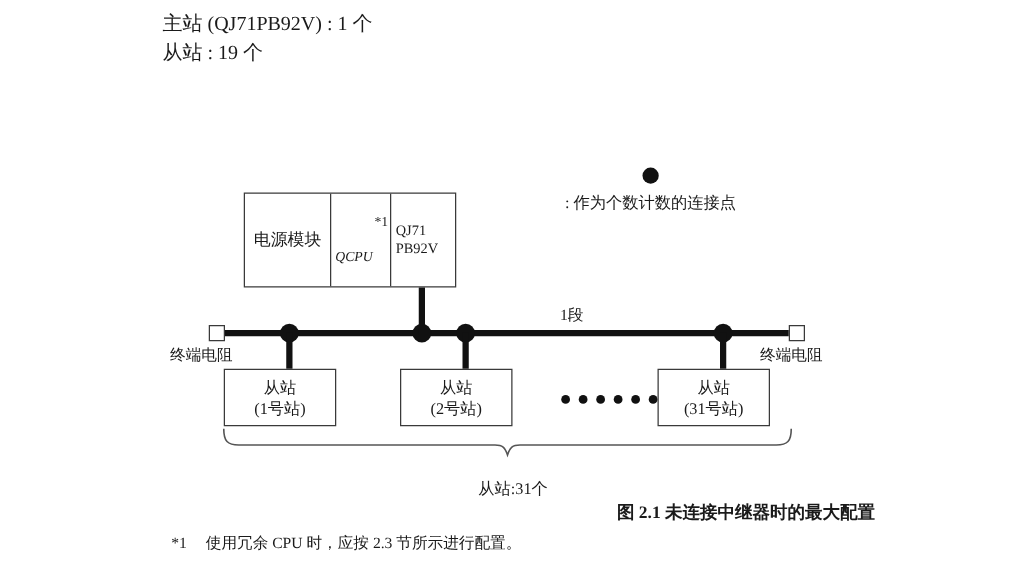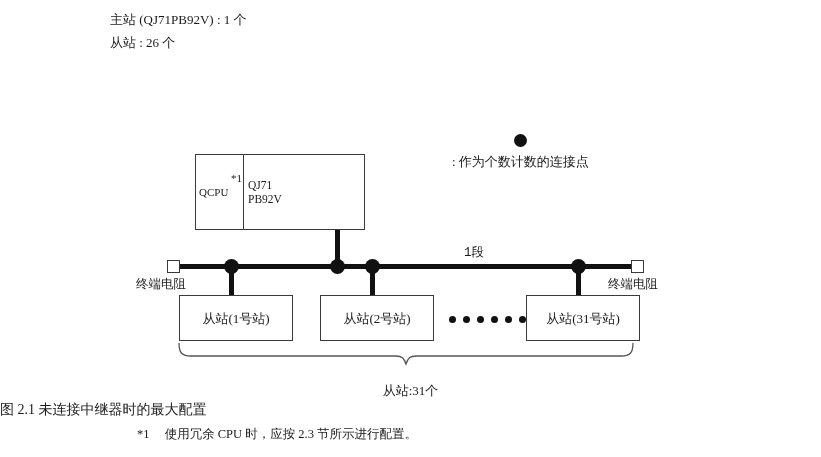--- a/index.html
+++ b/index.html
@@ -24,23 +24,23 @@
     width: 620px;
   }
   #section-heading {
     font-size: 16.5px;
     font-weight: bold;
     letter-spacing: 0.2px;
     line-height: 24px;
     white-space: nowrap;
   }
   .spec-line {
-    font-size: 13px;
+    font-size: 16px;
     line-height: 23px;
-    margin-left: 24px;
+    margin-left: 44px;
     white-space: nowrap;
   }
 
   
   #diagram {
     left: 0px;
     top: 120px;
     width: 821px;
     height: 280px;
   }
@@ -73,21 +73,21 @@
   .master-cell:last-child { border-right: none; }
   #cell-power   { width: 70px; font-size: 13.5px; }
   #cell-qcpu    { width: 48px; font-size: 11px; align-items: center; justify-content: center; }
   #cell-pb92v   { width: 52px; font-size: 11.5px; line-height: 14px; justify-content: flex-start; padding-left: 4px; }
   #qcpu-note {
     position: absolute;
     right: 1px;
     top: 17px;
     font-size: 11px;
   }
-  #qcpu-text { position: absolute; left: 3px; top: 31px; }
+  #qcpu-text { position: absolute; left: 3px; top: 45px; font-style: italic; }
   #pb92v-text { text-align: left; }
 
   
   #legend {
     left: 452px;
     top: 14px;
     display: flex;
     align-items: center;
     gap: 6px;
     font-size: 13px;
@@ -115,45 +115,45 @@
     height: 13px;
     border: 1.4px solid #3a3a3a;
     background: #fff;
     box-sizing: border-box;
   }
   #term-left  { left: 167px; top: 140px; }
   #term-right { left: 631px; top: 140px; }
   #term-left-label  { left: 136px; top: 156px; font-size: 12.5px; white-space: nowrap; }
   #term-right-label { left: 608px; top: 156px; font-size: 12.5px; white-space: nowrap; }
 
-  #segment-label { left: 464px; top: 124px; font-size: 12.5px; white-space: nowrap; font-family: Liberation Mono, monospace; }
+  #segment-label { left: 448px; top: 124px; font-size: 12.5px; white-space: nowrap; }
 
   .bus-dot {
     width: 15px;
     height: 15px;
     border-radius: 50%;
     background: #111;
     top: 139px;
   }
   .drop-line {
     width: 4.5px;
     background: #111;
     top: 146px;
   }
 
   
   .slave-box {
     top: 175px;
-    width: 114px;
+    width: 90px;
     height: 46px;
     border: 1.4px solid #3a3a3a;
     box-sizing: border-box;
     background: #fff;
     display: flex;
-    flex-direction: row;
+    flex-direction: column;
     align-items: center;
     justify-content: center;
     font-size: 13px;
     line-height: 17px;
   }
 
   
   #ellipsis {
     left: 449px;
     top: 196px;
@@ -171,44 +171,47 @@
   #brace-label {
     left: 0; top: 262px; width: 821px;
     text-align: center;
     font-size: 13px;
   }
   #brace-label span { }
 
   
   #caption {
     left: 0px; top: 401px; width: 700px;
-    text-align: left;
+    text-align: right;
     font-size: 14px;
-    font-weight: normal;
+    font-weight: bold;
     white-space: nowrap;
   }
   #footnote {
     left: 137px; top: 426px;
     font-size: 12.5px;
     white-space: nowrap;
   }
   #footnote .mark { margin-right: 12px; }
 </style>
 </head>
 <body>
 
 <div class="abs" id="heading-block">
   <div class="spec-line">主站 (QJ71PB92V) : 1 个</div>
-  <div class="spec-line">从站 : 26 个</div>
+  <div class="spec-line">从站 : 19 个</div>
 </div>
 
 <div class="abs" id="diagram">
 
 
   <div class="abs" id="master-box">
+    <div class="master-cell" id="cell-power">
+      <span>电源模块</span>
+    </div>
     <div class="master-cell" id="cell-qcpu">
       <span id="qcpu-text">QCPU</span>
       <span id="qcpu-note">*1</span>
     </div>
     <div class="master-cell" id="cell-pb92v">
       <div id="pb92v-text">
         <div>QJ71</div>
         <div>PB92V</div>
       </div>
     </div>

